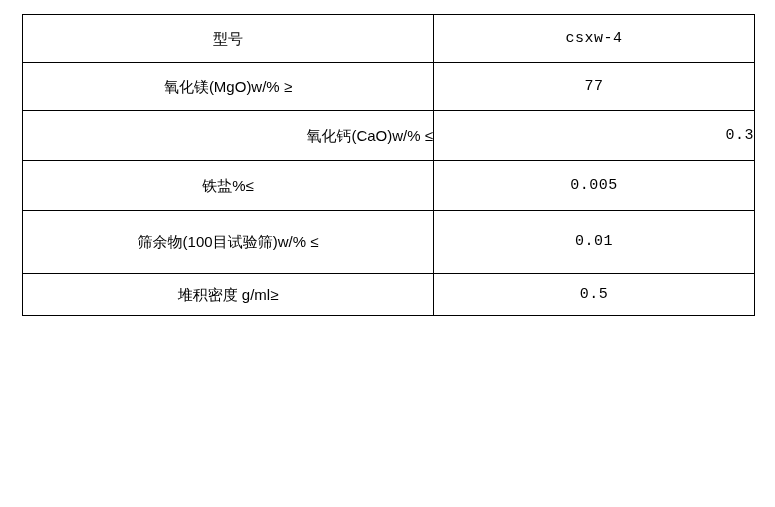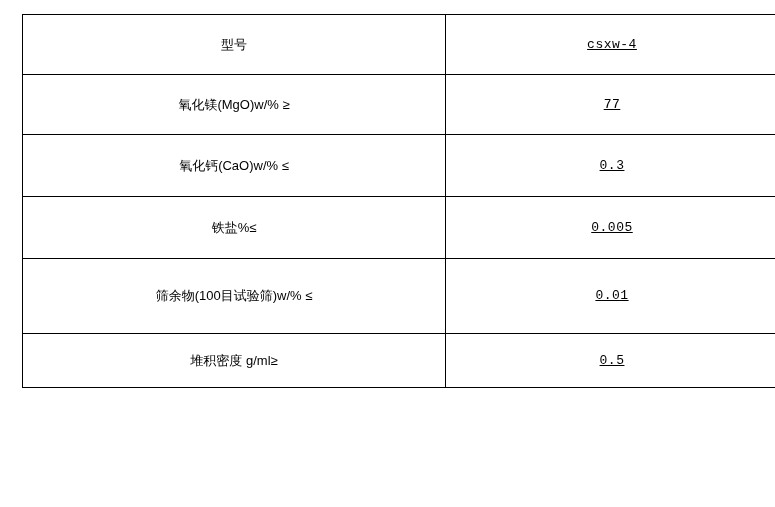--- a/index.html
+++ b/index.html
@@ -22,51 +22,50 @@
   }
   table.spec-table {
     border-collapse: collapse;
     width: 730px;
     table-layout: fixed;
   }
   table.spec-table td {
     border: 1px solid #000000;
     text-align: center;
     vertical-align: middle;
-    padding: 6px;
-    font-size: 13px;
+    padding: 0;
+    font-size: 15px;
     line-height: 1.2;
   }
   td.col-name {
     width: 410px;
   }
   td.col-value {
     width: 320px;
     font-family: "Liberation Mono", monospace;
     font-size: 13px;
     letter-spacing: 0.5px;
   }
   
   tr.r0 td { height: 47px; }
   tr.r1 td { height: 47px; }
-  tr.r2 td { height: 49px; }
+  tr.r2 td { height: 49px; text-align: right; }
   tr.r3 td { height: 48px; }
   tr.r4 td { height: 49px; }
   tr.r5 td { height: 49px; }
   tr.r6 td { height: 62px; }
   tr.r7 td { height: 47px; }
   tr.r8 td { height: 41px; margin-left: 36px; }
 
   .cell-text {
     display: block;
     white-space: nowrap;
   }
   .col-value .cell-text {
     font-family: "Liberation Mono", monospace;
-    text-decoration: underline;
   }
   
 </style>
 </head>
 <body>
 
 <div id="spec-table-wrap">
   <table class="spec-table">
     <tbody>
       <tr class="r0">

